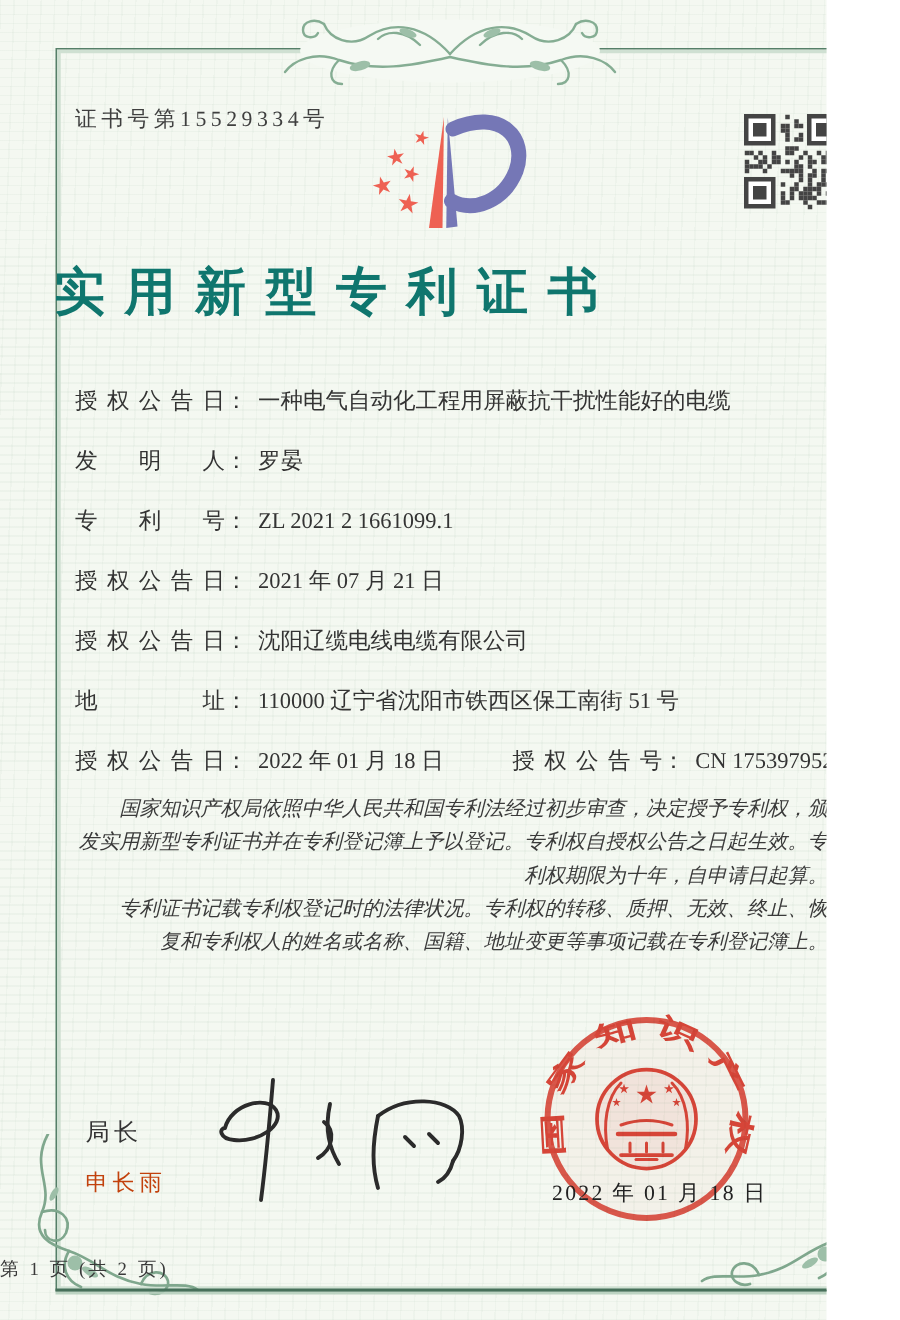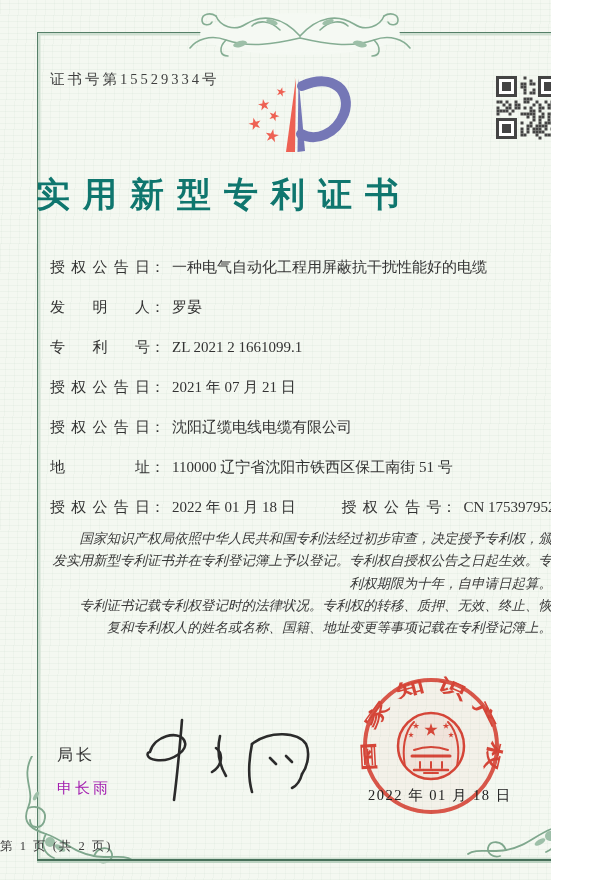--- a/index.html
+++ b/index.html
@@ -23,21 +23,21 @@
   .fields{position:absolute;left:50px;top:0;z-index:3;font-size:15px;color:#333;}
   .row{position:absolute;left:0;white-space:nowrap;}
   .lbl{display:inline-block;width:100px;text-align:justify;text-align-last:justify;}
   .colon{display:inline-block;}
   .val{margin-left:7px;}
   .grant2{margin-left:42px;}
   .paragraphs{position:absolute;left:50px;top:528px;width:502px;z-index:3;font-size:13.5px;
     line-height:1.65;color:#3a3a3a;font-style:italic;text-align:right;}
   .paragraphs p{margin:0;text-indent:2em;}
   .sig-title{position:absolute;left:57px;top:745px;z-index:3;font-size:16px;letter-spacing:3px;color:#333;}
-  .sig-name{position:absolute;left:57px;top:779px;z-index:3;font-size:15px;letter-spacing:3px;color:#a21caf;}
+  .sig-name{position:absolute;left:57px;top:779px;z-index:3;font-size:15px;letter-spacing:3px;color:#c2410c;}
   .signature{position:absolute;left:120px;top:714px;z-index:3;}
   .seal{position:absolute;left:356px;top:670px;z-index:3;mix-blend-mode:multiply;}
   .seal-date{position:absolute;left:368px;top:786px;z-index:4;font-size:14.5px;letter-spacing:1.5px;color:#222;}
   .footer{position:absolute;left:0;top:838px;width:600px;z-index:3;text-align:left;font-size:12.5px;
     letter-spacing:2px;color:#3a3a3a;}
   .paper-edge{position:absolute;left:37px;top:859px;width:546px;height:2px;background:#47705a;z-index:2;
     box-shadow:0 2px 0 rgba(182,206,188,0.9);}
   svg{display:block;}
 </style>
 </head>

